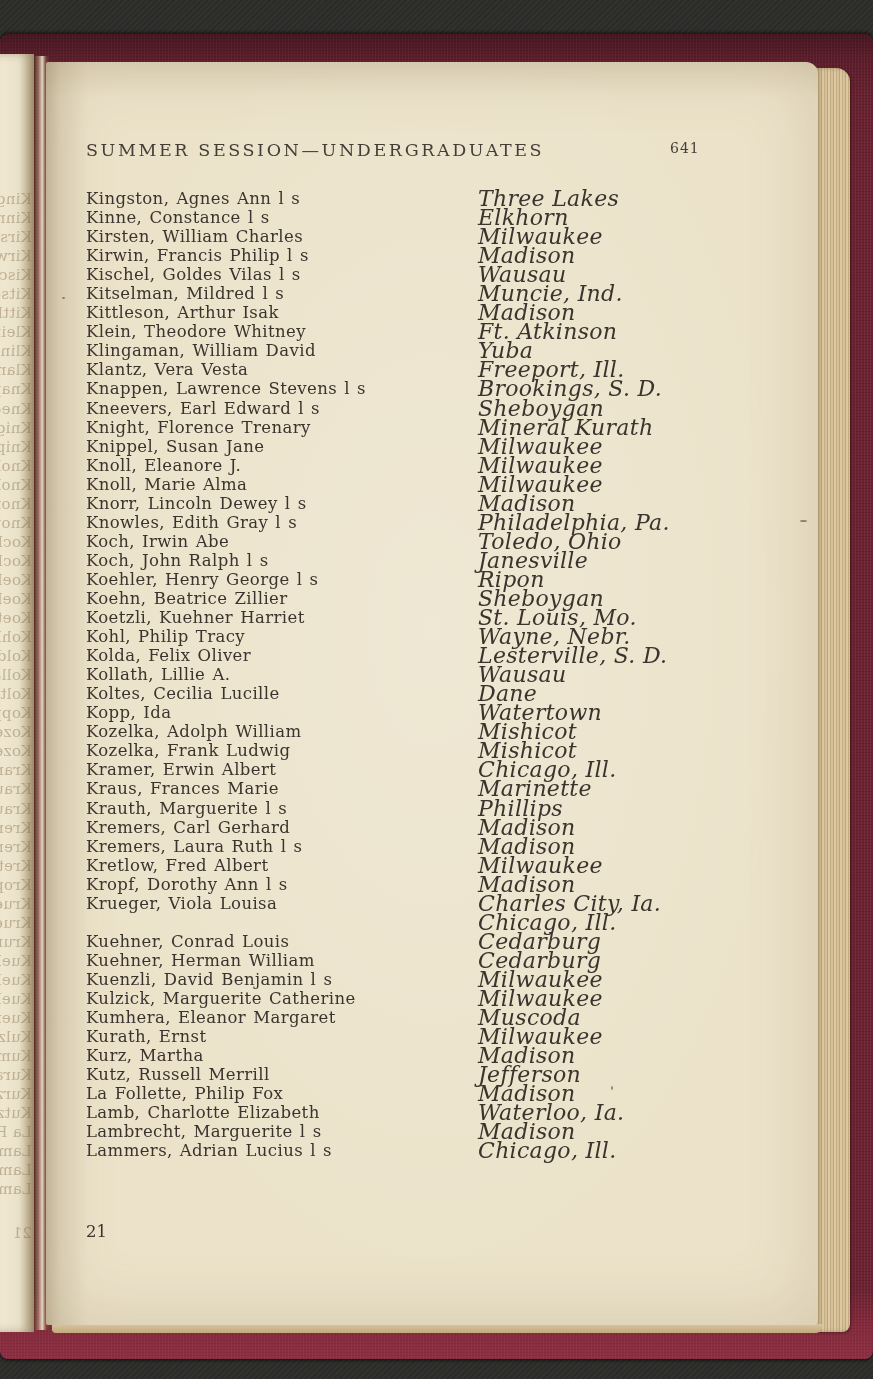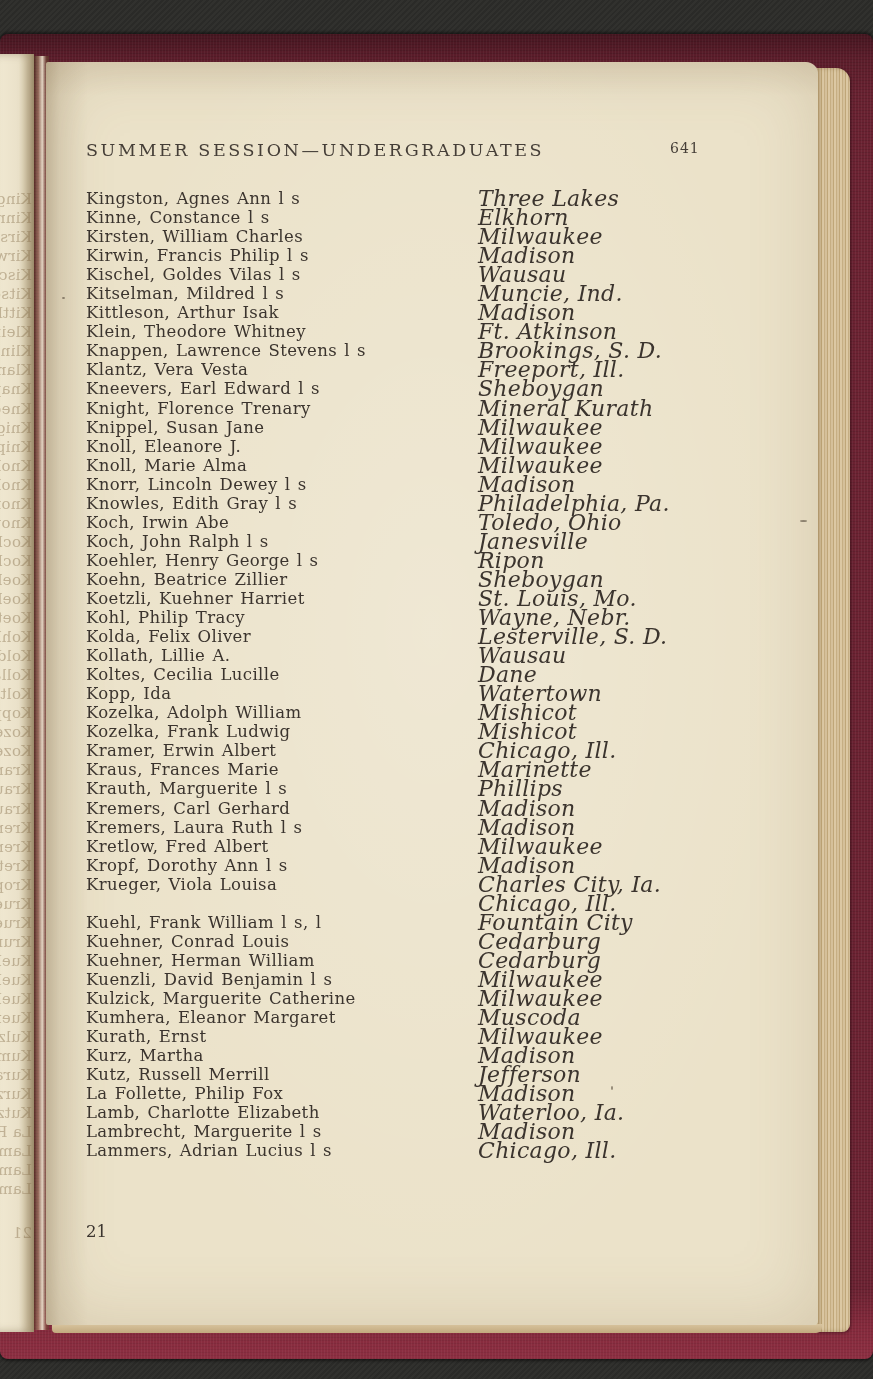--- a/index.html
+++ b/index.html
@@ -230,32 +230,36 @@
   <div class="row">
     <span class="name">Kittleson, Arthur Isak</span>
     <span class="residence">Madison</span>
   </div>
 
   <div class="row">
     <span class="name">Klein, Theodore Whitney</span>
     <span class="residence">Ft. Atkinson</span>
   </div>
 
+  <div class="row">
+    <span class="name">Klingaman, William David</span>
+    <span class="residence">Yuba</span>
+  </div>
+
+  <div class="row">
+    <span class="name">Klantz, Vera Vesta</span>
+    <span class="residence">Freeport, Ill.</span>
+  </div>
 
   <div class="row">
     <span class="name">Knappen, Lawrence Stevens l s</span>
     <span class="residence">Brookings, S. D.</span>
   </div>
 
   <div class="row">
-    <span class="name">Klantz, Vera Vesta</span>
-    <span class="residence">Freeport, Ill.</span>
-  </div>
-
-  <div class="row">
     <span class="name">Kneevers, Earl Edward l s</span>
     <span class="residence">Sheboygan</span>
   </div>
 
   <div class="row">
     <span class="name">Knight, Florence Trenary</span>
     <span class="residence">Mineral Kurath</span>
   </div>
 
   <div class="row">
@@ -381,24 +385,20 @@
 
   <div class="row">
     <span class="name">Krueger, Viola Louisa</span>
     <span class="residence">Charles City, Ia.</span>
   </div>
 
   <div class="row">
     <span class="residence">Chicago, Ill.</span>
   </div>
 
-  <div class="row">
-    <span class="name">Kuehl, Frank William l s, l</span>
-    <span class="residence">Fountain City</span>
-  </div>
 
   <div class="row">
     <span class="name">Kuehner, Conrad Louis</span>
     <span class="residence">Cedarburg</span>
   </div>
 
   <div class="row">
     <span class="name">Kuehner, Herman William</span>
     <span class="residence">Cedarburg</span>
   </div>

